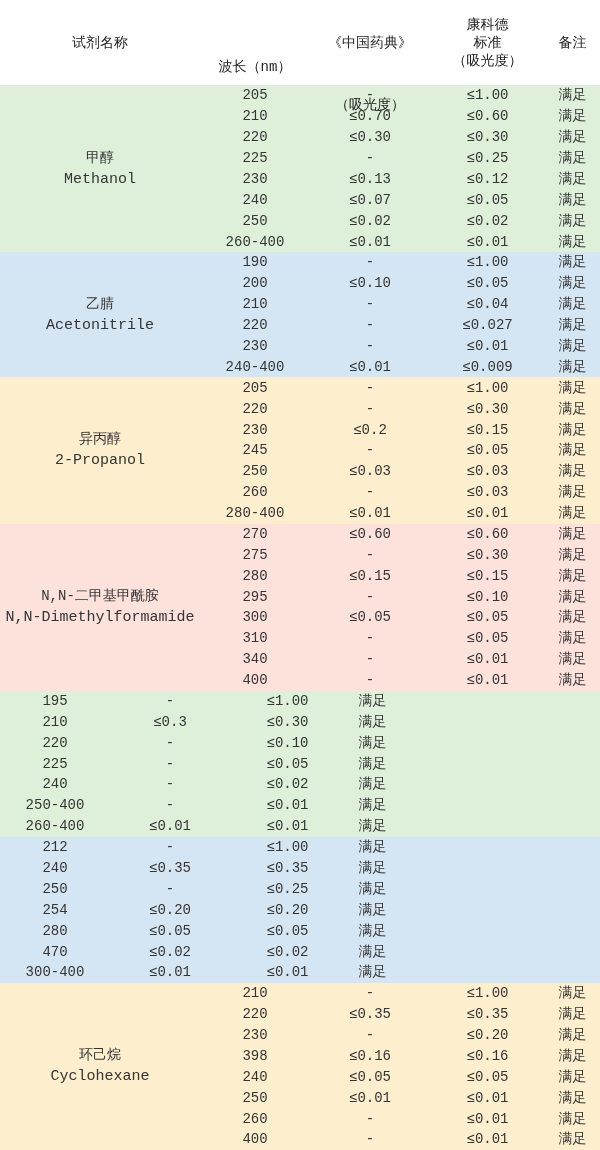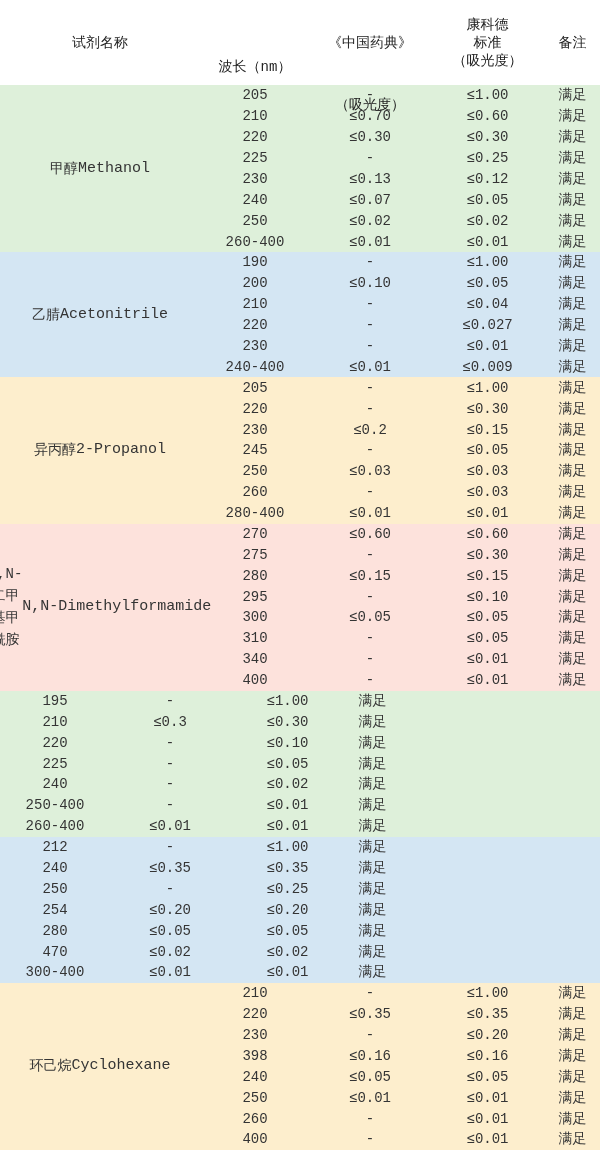--- a/index.html
+++ b/index.html
@@ -6,21 +6,21 @@
   .page{
     position:relative;width:600px;height:1150px;background:#ffffff;
     font-family:"Liberation Mono","DejaVu Sans Mono",monospace;
     color:#343434;overflow:hidden;
   }
   .header{display:flex;height:85px;align-items:center;background:#ffffff;}
   .hcol{display:flex;flex-direction:column;justify-content:center;text-align:center;
     font-size:14px;line-height:18px;color:#222;}
   .hline{white-space:nowrap;}
   .section{display:flex;width:600px;}
-  .namecell{width:200px;display:flex;flex-direction:row;align-items:center;
+  .namecell{width:200px;display:flex;flex-direction:column;align-items:center;
     justify-content:center;text-align:center;font-size:14px;line-height:22px;}
   .name-en{white-space:nowrap;font-size:15px;}
   .rows{flex:1;display:flex;flex-direction:column;}
   .row{flex:1;display:flex;align-items:center;font-size:14px;}
   .cell{text-align:center;white-space:nowrap;}
   .c0{width:110px;font-family:Liberation Mono, monospace;}
   .c1{width:120px;}
   .c2{width:115px;}
   .c3{width:55px;}
 </style>

